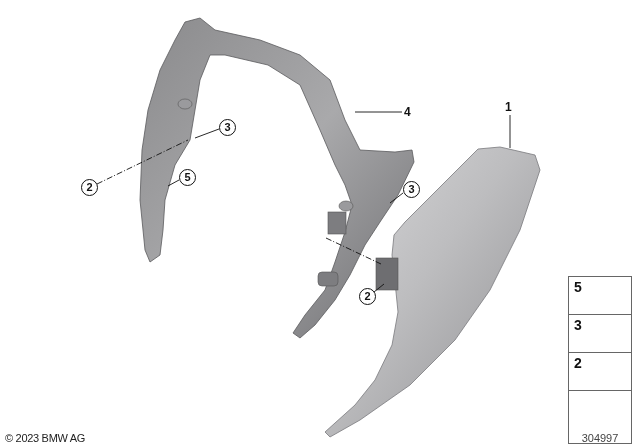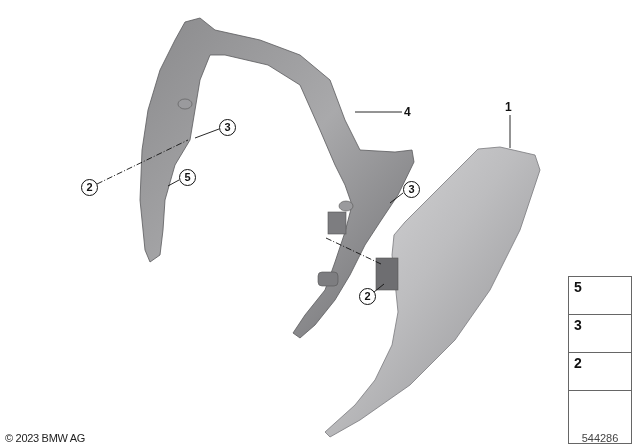--- a/index.html
+++ b/index.html
@@ -95,14 +95,14 @@
   </div>
   <div class="legend-cell">
     <span class="legend-num">3</span>
   </div>
   <div class="legend-cell">
     <span class="legend-num">2</span>
   </div>
   <div class="legend-cell" style="height:52px;"></div>
 </div>
 
-<div class="diagram-id">544286</div>
+<div class="diagram-id">304997</div>
 <div class="copyright">© 2023 BMW AG</div>
 
 </body></html>

